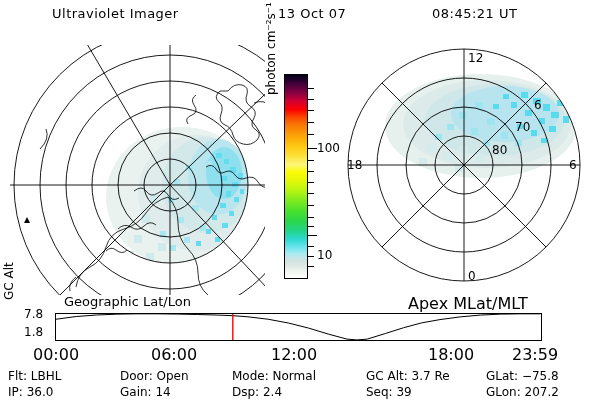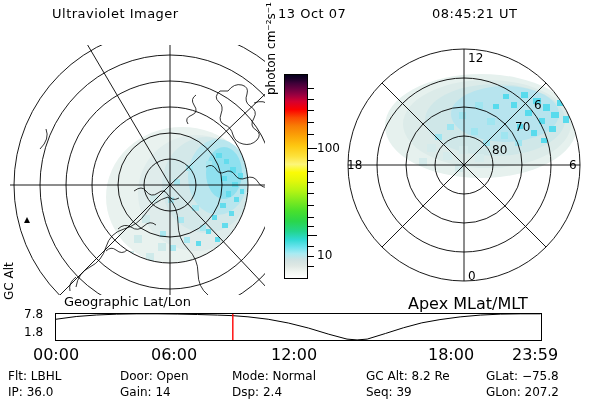--- a/index.html
+++ b/index.html
@@ -280,16 +280,16 @@
 <div class="tlbl" style="left:271px;">12:00</div>
 <div class="tlbl" style="left:409px;margin-left:19px;">18:00</div>
 <div class="tlbl" style="left:512px;">23:59</div>
 
 <div class="st row1 c0">Flt: LBHL</div>
 <div class="st row2 c0">IP: 36.0</div>
 <div class="st row1 c1">Door: Open</div>
 <div class="st row2 c1">Gain: 14</div>
 <div class="st row1 c2">Mode: Normal</div>
 <div class="st row2 c2">Dsp:    2.4</div>
-<div class="st row1 c3">GC Alt: 8.2 Re</div>
+<div class="st row1 c3">GC Alt: 3.7 Re</div>
 <div class="st row2 c3">Seq: 39</div>
 <div class="st row1 c4">GLat: −75.8</div>
 <div class="st row2 c4">GLon: 207.2</div>
 
 </body></html>

